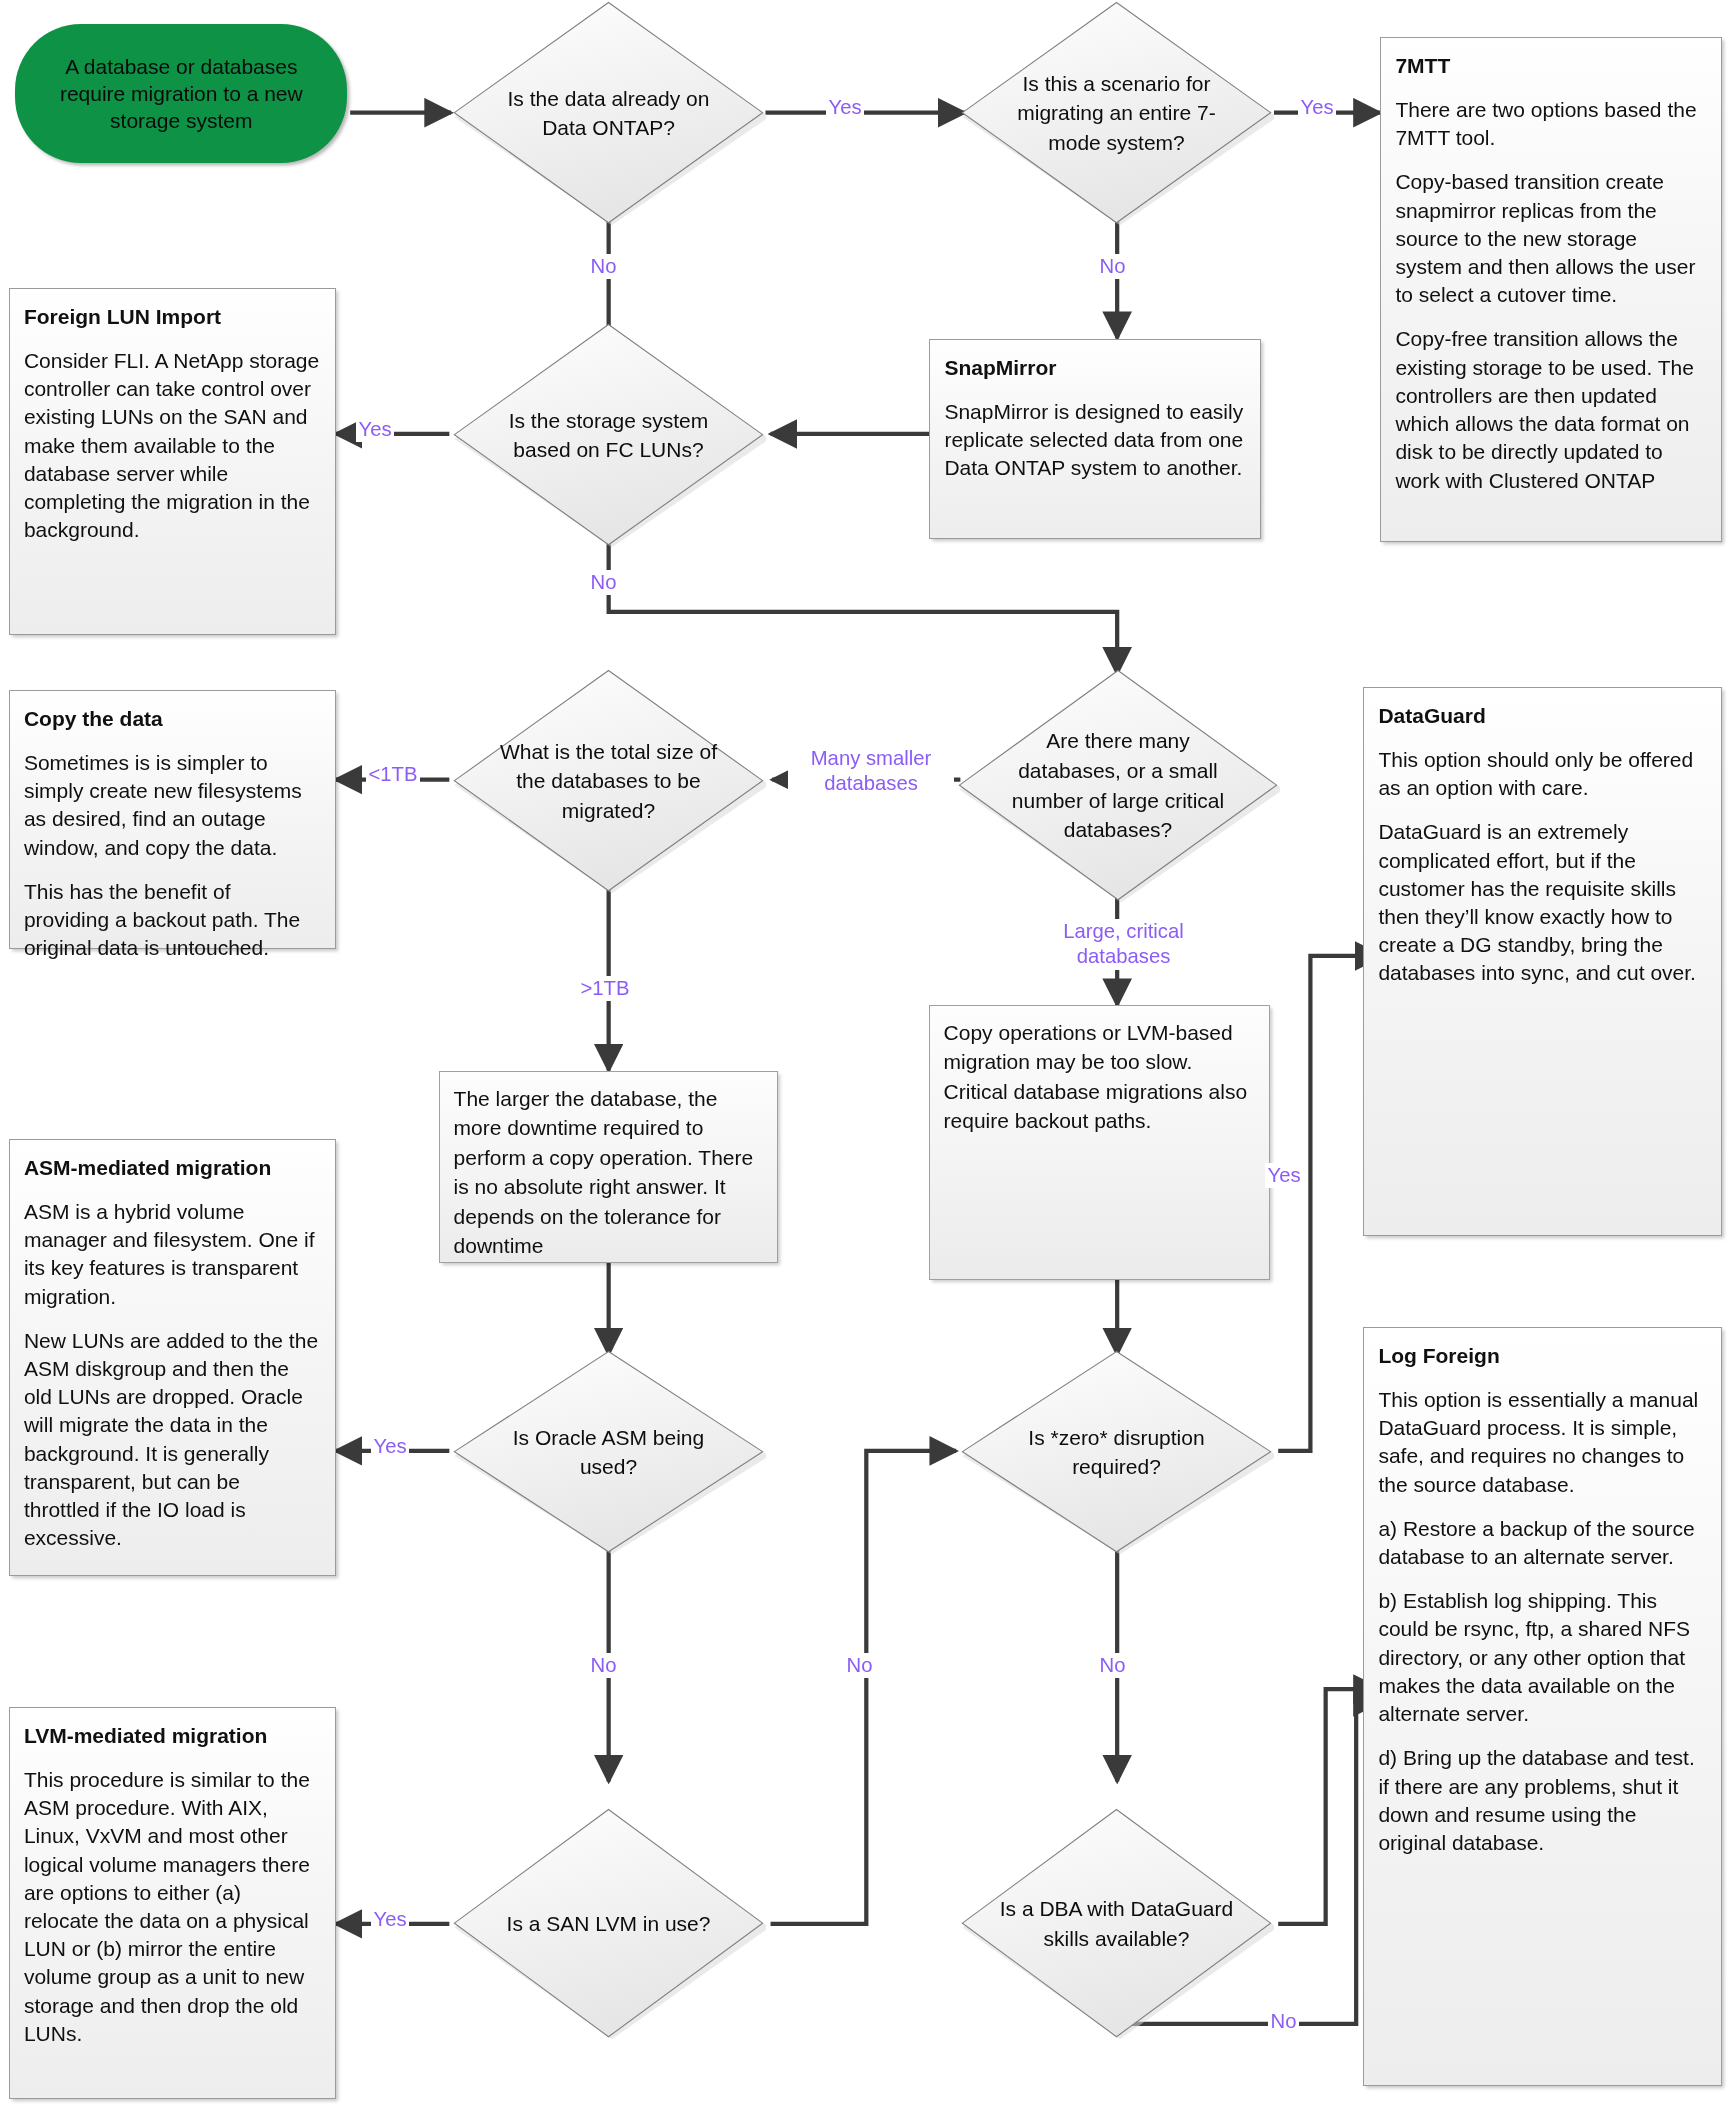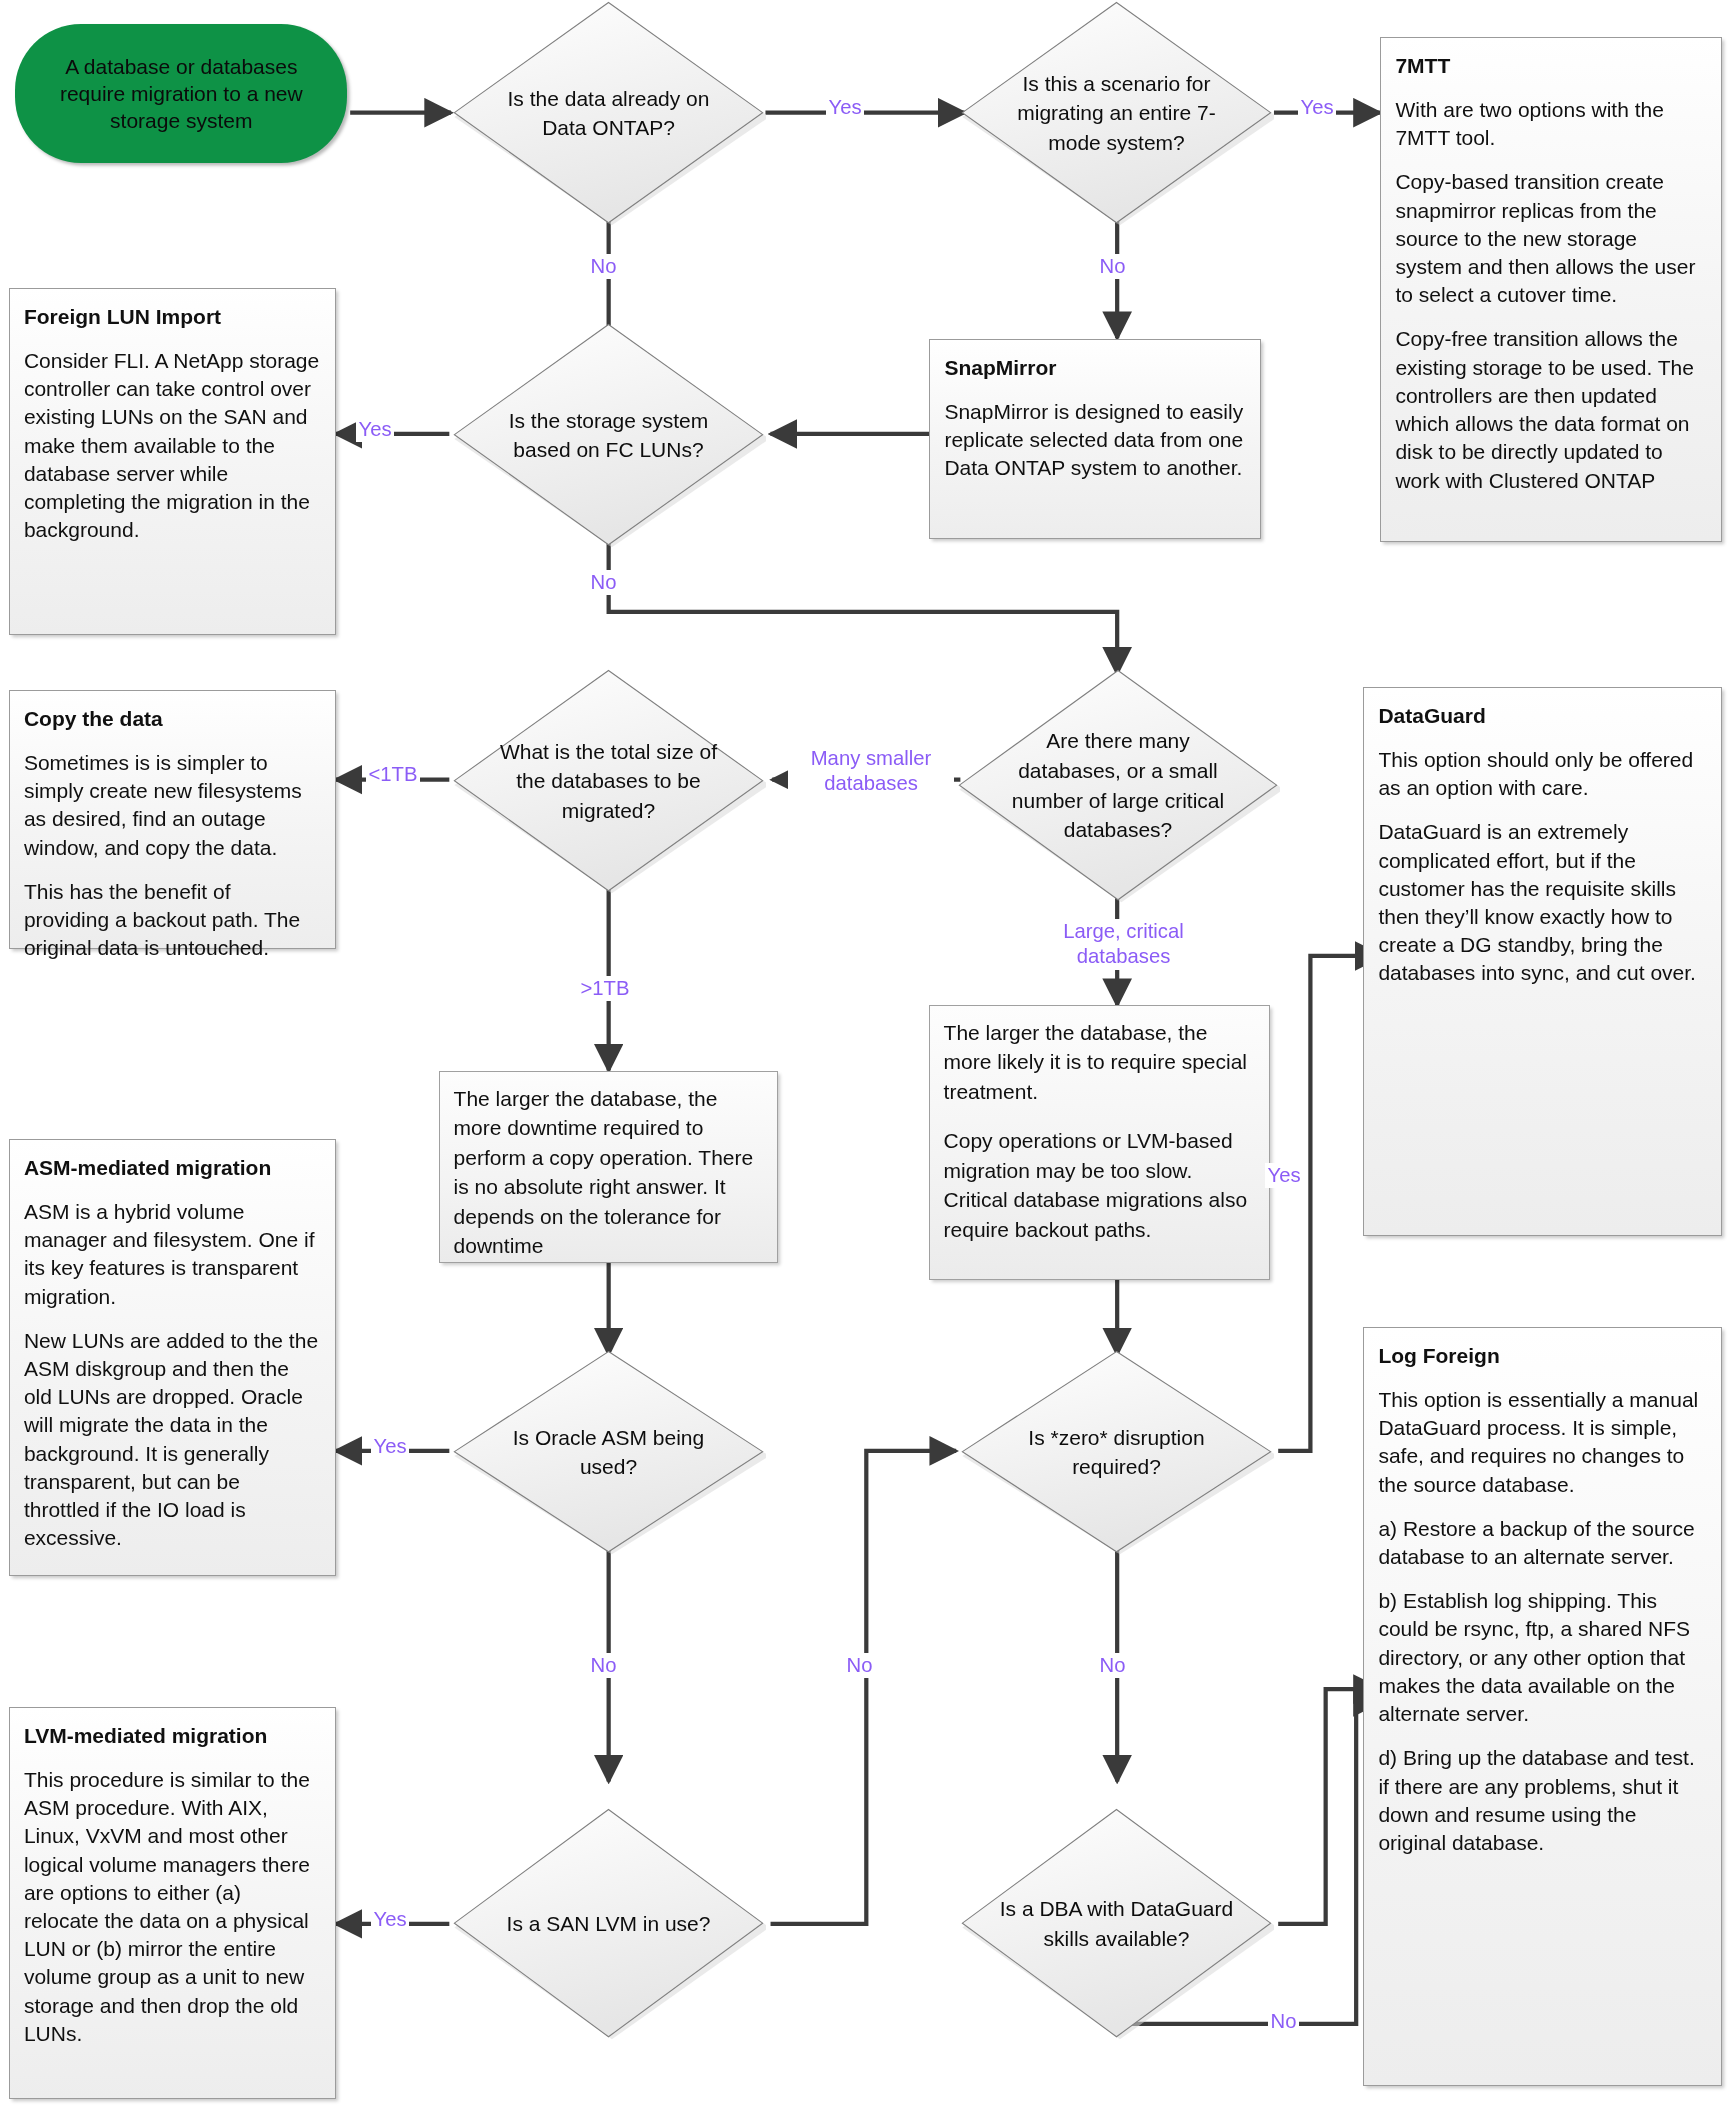--- a/index.html
+++ b/index.html
@@ -236,27 +236,26 @@
       <polygon points="186,3 368,137 186,271 4,137" fill="url(#dg1)" stroke="#7f7f7f" stroke-width="1.3"></polygon>
     </svg>
     <div class="dtext">Is a DBA with DataGuard skills available?</div>
   </div>
 
   <div class="node procbox" style="left:439px; top:1071px; width:339px; height:192px;">
     <span>The larger the database, the more downtime required to perform a copy operation. There is no absolute right answer. It depends on the tolerance for downtime</span>
   </div>
 
   <div class="node procbox" style="left:929px; top:1005px; width:341px; height:275px;">
-    <p style="margin:0 0 20.3px 0;">The larger the database, the more likely it is to require special treatment.</p>
     <p style="margin:0;"> Copy operations or LVM-based migration may be too slow. Critical database migrations also require backout paths.</p>
   </div>
 
   <div class="node infobox" style="left:1380px; top:37px; width:342px; height:505px;">
     <div class="ib-title">7MTT</div>
-    <p>With are two options with the 7MTT tool.</p>
+    <p>There are two options based the 7MTT tool.</p>
     <p>Copy-based transition create snapmirror replicas from the source to the new storage system and then allows the user to select a cutover time.</p>
     <p>Copy-free transition allows the existing storage to be used. The controllers are then updated which allows the data format on disk to be directly updated to work with Clustered ONTAP</p>
   </div>
 
   <div class="node infobox" style="left:8.5px; top:288px; width:327px; height:347px;">
     <div class="ib-title">Foreign LUN Import</div>
     <p>Consider FLI. A NetApp storage controller can take control over existing LUNs on the SAN and make them available to the database server while completing the migration in the background.</p>
   </div>
 
   <div class="node infobox" style="left:929px; top:339px; width:332px; height:200px;">

